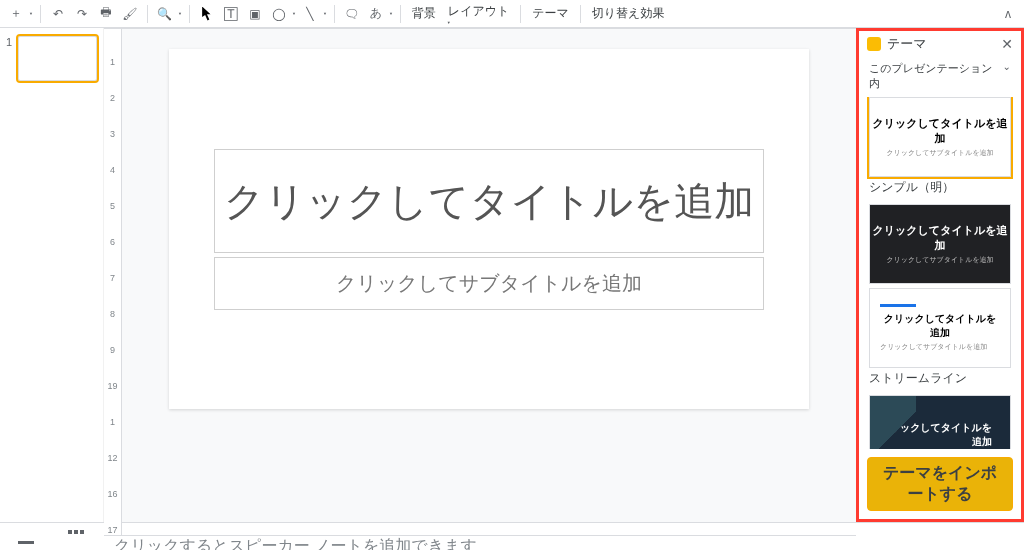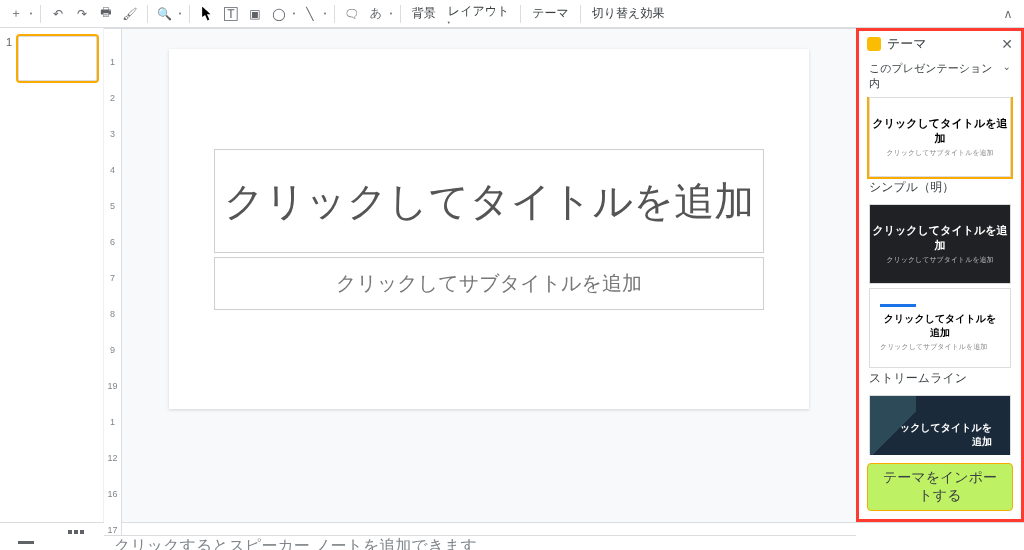--- a/index.html
+++ b/index.html
@@ -117,22 +117,22 @@
   .theme-thumb.stream .tt{ font-size:10px; }
   .theme-thumb.stream .bar{ width:36px; height:3px; background:#1a73e8; margin-bottom:3px; }
   .theme-thumb.focus{ background:#1b2a3a; color:#fff; position:relative; align-items:flex-end; justify-content:center; padding-right:18px;}
   .theme-thumb.focus .tri{ position:absolute; left:0; top:0; width:46px; height:100%; background:linear-gradient(135deg,#2c4a57 50%,transparent 50%);}
   .theme-thumb.focus .tt{ font-size:10px; text-align:right; }
 
   .panel-foot{
     padding:8px; display:flex; justify-content:center;
   }
   .import-btn{
-    font-size:14px; padding:5px 12px; border:1px solid #f9ab00;
-    background:#bef264; color:#3c4043; border-radius:4px; cursor:pointer;
+    font-size:16px; padding:5px 12px; border:1px solid #f9ab00;
+    background:#eab308; color:#3c4043; border-radius:4px; cursor:pointer;font-weight:bold;
   }
 
   
   .bottom{
     height:28px; border-top:1px solid #dadce0; background:#fff;
     display:flex; align-items:center; gap:30px; padding:0 18px;
   }
   .bottom .view{ width:20px; height:14px; display:flex; }
   .view1{ border-bottom:3px solid #5f6368; width:16px; }
   .view2{ gap:2px; }

